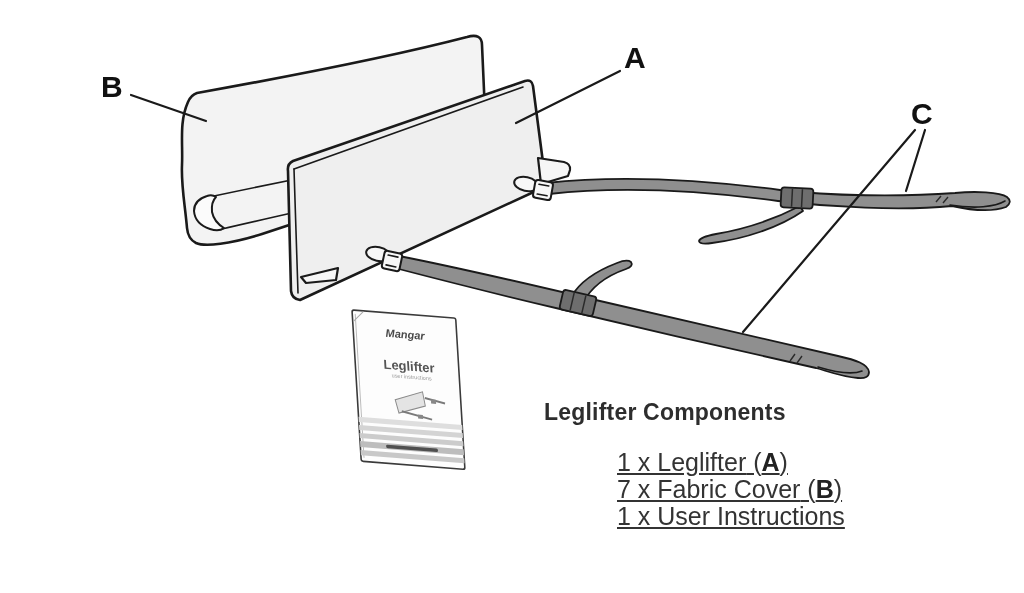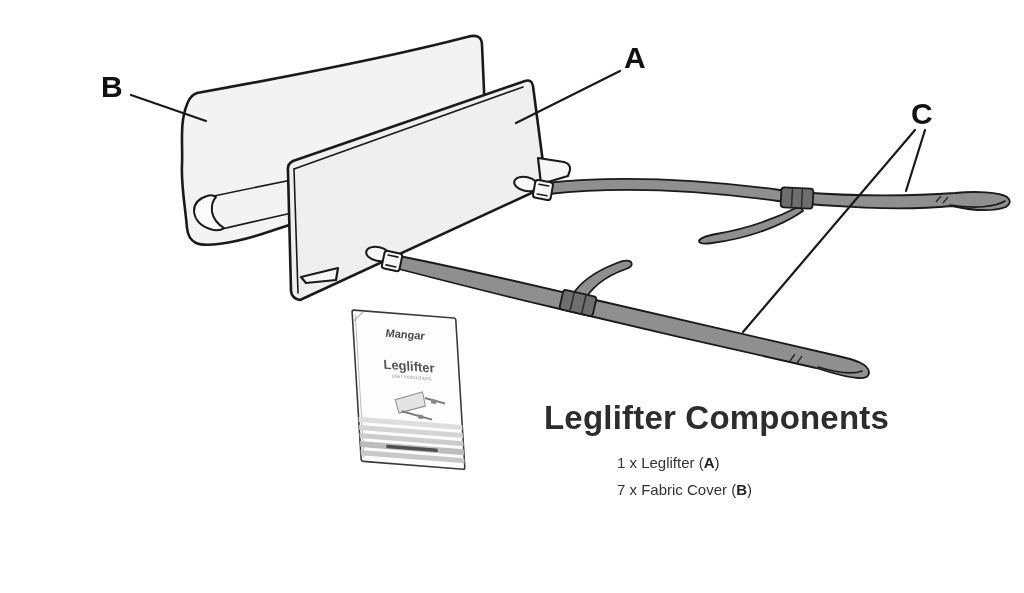--- a/index.html
+++ b/index.html
@@ -23,25 +23,25 @@
 
   
   .booklet-page{fill:#fdfdfd;stroke:#3a3a3a;stroke-width:1.6;}
   .booklet-brand{font-family:"Liberation Sans",sans-serif;font-style:italic;font-weight:bold;font-size:11px;fill:#4a4a4a;}
   .booklet-title{font-family:"Liberation Sans",sans-serif;font-weight:bold;font-size:13px;fill:#555;}
   .booklet-sub{font-family:"Liberation Sans",sans-serif;font-size:5.5px;fill:#9a9a9a;}
 
   
   .components-title{
     position:absolute;left:544px;top:399px;
-    font-size:33px;font-weight:bold;color:#2d2d2d;letter-spacing:0.2px;white-space:nowrap;
+    font-size:23px;font-weight:bold;color:#2d2d2d;letter-spacing:0.2px;white-space:nowrap;
   }
   .components-list{
     position:absolute;left:617px;top:449px;
-    font-size:15px;line-height:27px;color:#333;white-space:nowrap;
+    font-size:25px;line-height:27px;color:#333;white-space:nowrap;text-decoration:underline;
   }
   .component-item b{font-weight:bold;color:#222;}
 </style>
 </head>
 <body>
 
 <div class="canvas">
 
   <svg class="diagram-svg" width="1024" height="593" viewBox="0 0 1024 593">
 
@@ -178,15 +178,16 @@
 
     <text class="callout" x="101" y="97">B</text>
     <text class="callout" x="624" y="68">A</text>
     <text class="callout" x="911" y="124">C</text>
   </svg>
 
   <div class="components-title">Leglifter Components</div>
   <div class="components-list">
       <div class="component-item"><span>1 x Leglifter</span> (<b>A</b>)</div>
       <div class="component-item"><span>7 x Fabric Cover</span> (<b>B</b>)</div>
+      <div class="component-item"><span>1 x User Instructions</span></div>
     </div>
 
 </div>
 
 </body></html>

